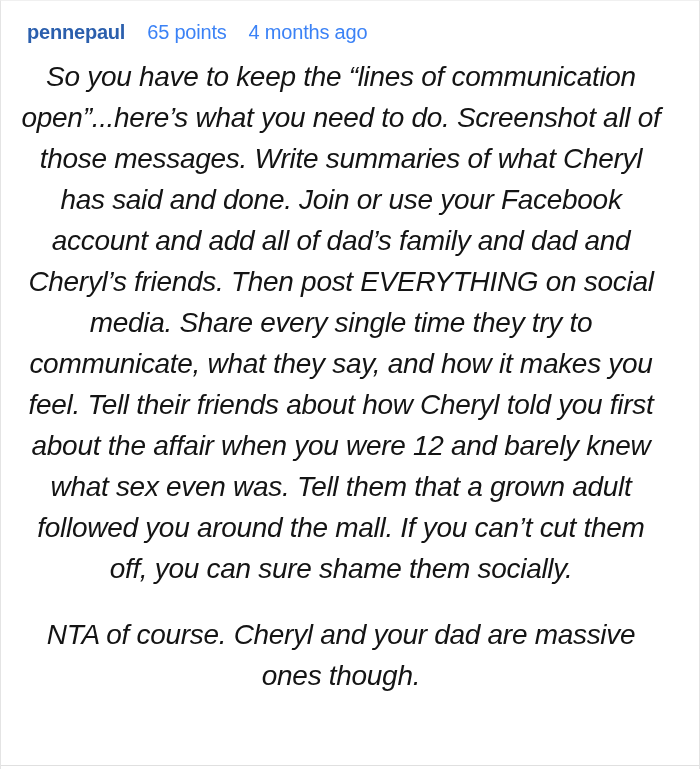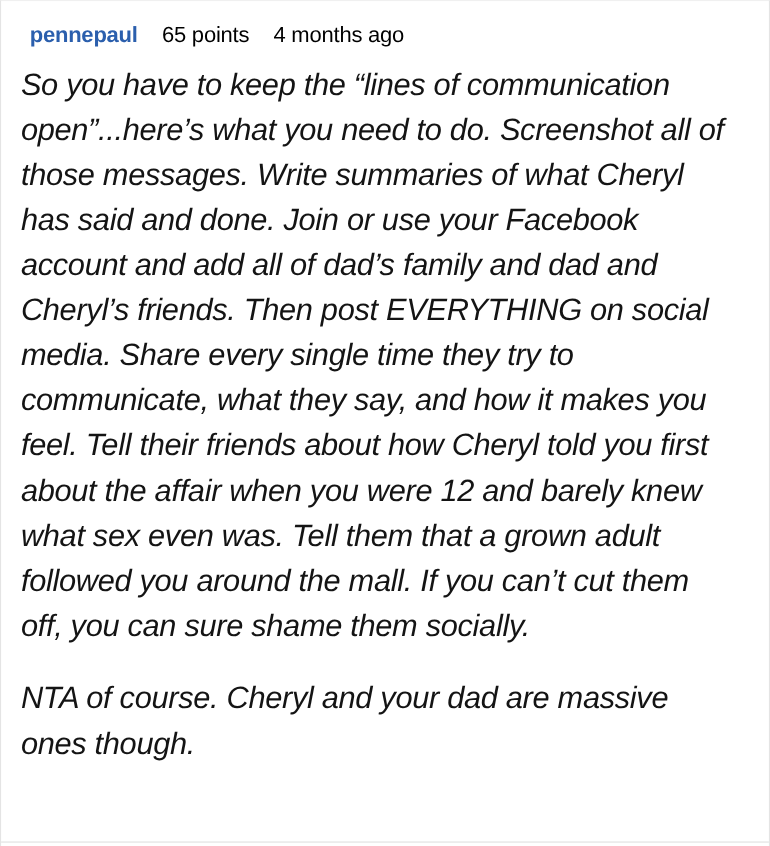--- a/index.html
+++ b/index.html
@@ -1,15 +1,15 @@
 <!DOCTYPE html>
 <html><head>
 <meta charset="utf-8">
 <style>
-  * { margin: 0; padding: 0; box-sizing: border-box; }
+  * { margin: 0; padding: 0; box-sizing: border-box; text-align: center; }
 
   html, body {
     background: #ffffff;
     font-family: "Liberation Sans", sans-serif;
   }
 
   .comment-card {
     position: relative;
     width: 700px;
     height: 769px;
@@ -32,21 +32,21 @@
     font-size: 20px;
     font-weight: bold;
     color: #2b5fad;
     text-decoration: none;
     letter-spacing: -0.2px;
     cursor: pointer;
   }
 
   .meta {
     font-size: 20px;
-    color: #000000;
+    color: #3b82f6;
     letter-spacing: -0.2px;
   }
 
   .comment-body {
     padding: 13px 36px 0 18px;
     font-size: 28px;
     line-height: 41px;
     color: #141414;
     letter-spacing: -0.3px;
     font-style: italic;

